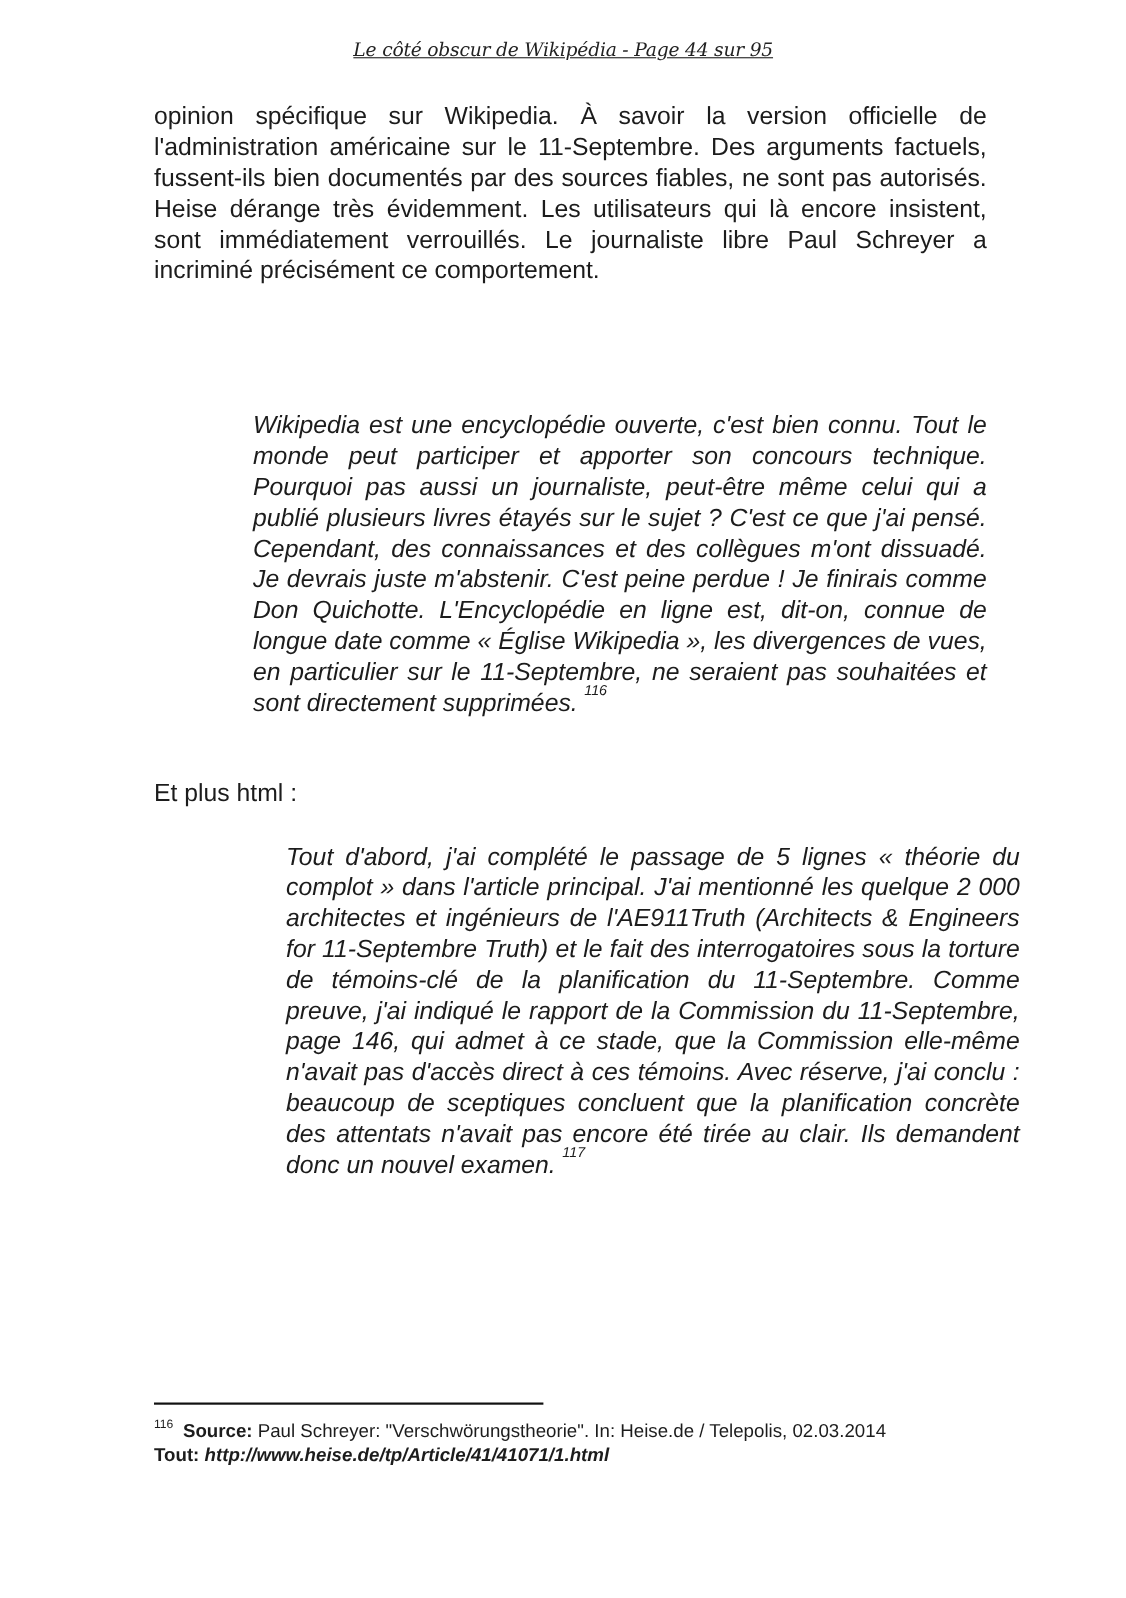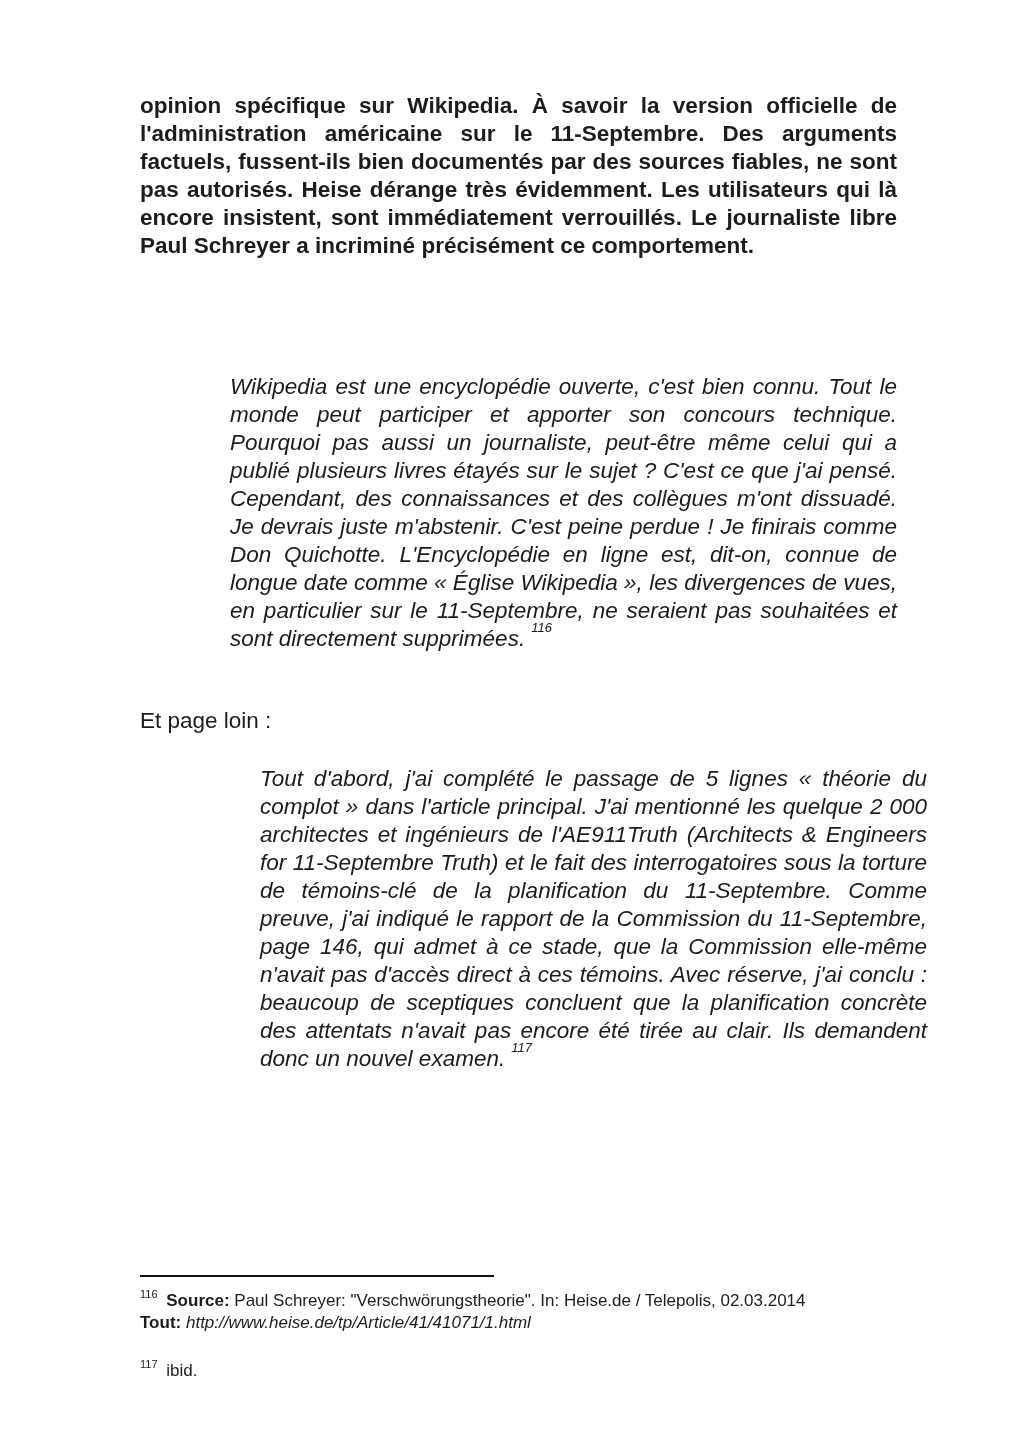--- a/index.html
+++ b/index.html
@@ -10,66 +10,63 @@
     font-family: "DejaVu Serif", serif; font-style: italic; font-size: 17px;
     text-decoration: underline; color: #222; letter-spacing: -0.2px;
   }
   .body-text {
     font-family: "Liberation Sans", sans-serif; font-size: 22.5px; line-height: 28px;
     text-align: justify; color: #1c1c1c; transform-origin: left top;
   }
   .para { position: absolute; left: 140px; width: 757px; }
   .quote { position: absolute; left: 230px; width: 667px; font-style: italic; }
   .it { font-style: italic; }
-  .p1 { top: 92px; font-weight: bold; }
+  .p1 { top: 92px; }
   .p2 { top: 289px; }
   .q1 { top: 373px; }
   .p3 { top: 707px; }
   .q2 { top: 765px; margin-left: 30px; }
   .p4 { top: 1132px; }
   .fnref { font-size: 13px; vertical-align: 14px; line-height: 0; margin-left: 6px; }
   .fn-rule { position: absolute; left: 140px; top: 1275px; width: 354px; height: 2px; background: #111; }
   .footnote {
     position: absolute; left: 140px; width: 700px;
     font-family: "Liberation Sans", sans-serif; font-size: 17px; line-height: 22px; color: #1c1c1c;
   }
   .fn1 { top: 1290px; }
   .fn2 { top: 1360px; }
   .fn-num { font-size: 11px; vertical-align: 8px; line-height: 0; margin-right: 4px; }
   .b { font-weight: bold; margin-top: 30px; }
-  .link { font-style: italic; }
+  .link { font-style: italic; font-weight: bold; }
 </style>
 </head>
 <body>
 
 <div class="page">
 
+  <div class="header">Le côté obscur de Wikipédia - Page 44 sur 95</div>
 
   <div class="para body-text p1">opinion spécifique sur Wikipedia. À savoir la version officielle de l'administration américaine sur le 11-Septembre. Des arguments factuels, fussent-ils bien documentés par des sources fiables, ne sont pas autorisés. Heise dérange très évidemment. Les utilisateurs qui là encore insistent, sont immédiatement verrouillés. Le journaliste libre Paul Schreyer a incriminé précisément ce comportement.</div>
 
 
   <div class="quote body-text q1">
     <span>Wikipedia est une encyclopédie ouverte, c'est bien connu. Tout le monde peut participer et apporter son concours technique. Pourquoi pas aussi un journaliste, peut-être même celui qui a publié plusieurs livres étayés sur le sujet ? C'est ce que j'ai pensé. Cependant, des connaissances et des collègues m'ont dissuadé. Je devrais juste m'abstenir. C'est peine perdue ! Je finirais comme Don Quichotte. L'Encyclopédie en ligne est, dit-on, connue de longue date comme « Église Wikipedia », les divergences de vues, en particulier sur le 11-Septembre, ne seraient pas souhaitées et sont directement supprimées.</span><sup class="fnref">116</sup>
   </div>
 
-  <div class="para body-text p3">Et page loin :</div>
+  <div class="para body-text p3">Et plus html :</div>
 
   <div class="quote body-text q2">
     <span>Tout d'abord, j'ai complété le passage de 5 lignes « théorie du complot » dans l'article principal. J'ai mentionné les quelque 2 000 architectes et ingénieurs de l'AE911Truth (Architects &amp; Engineers for 11-Septembre Truth) et le fait des interrogatoires sous la torture de témoins-clé de la planification du 11-Septembre. Comme preuve, j'ai indiqué le rapport de la Commission du 11-Septembre, page 146, qui admet à ce stade, que la Commission elle-même n'avait pas d'accès direct à ces témoins. Avec réserve, j'ai conclu : beaucoup de sceptiques concluent que la planification concrète des attentats n'avait pas encore été tirée au clair. Ils demandent donc un nouvel examen.</span><sup class="fnref">117</sup>
   </div>
 
 
   <div class="fn-rule"></div>
 
   <div class="footnote fn1">
     <span class="fn-num">116</span>
     <span class="b">Source:</span>
     <span>Paul Schreyer: "Verschwörungstheorie". In: Heise.de / Telepolis, 02.03.2014</span>
     <span class="b">Tout:</span>
     <span class="link">http://www.heise.de/tp/Article/41/41071/1.html</span>
   </div>
 
-  <div class="footnote fn2">
-    <span class="fn-num">117</span>
-    <span>ibid.</span>
-  </div>
 
 </div>
 
 </body></html>

